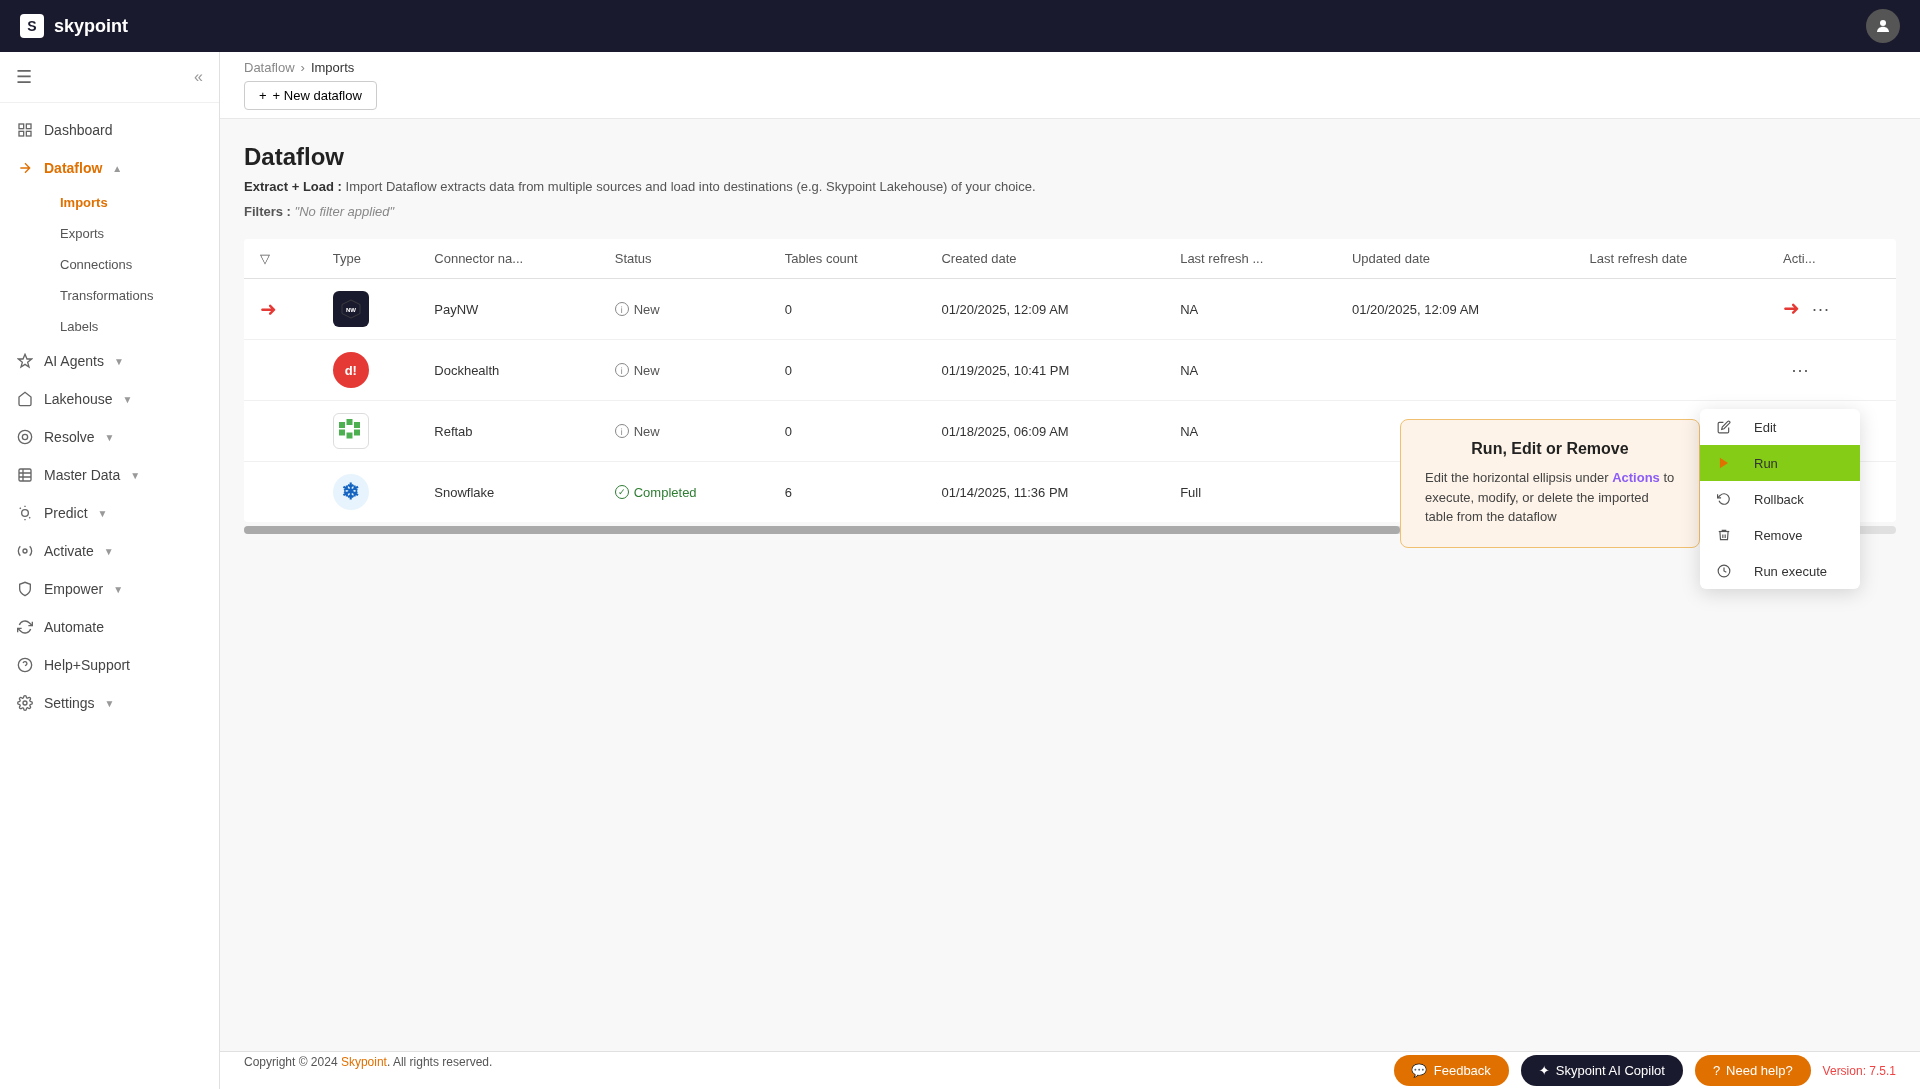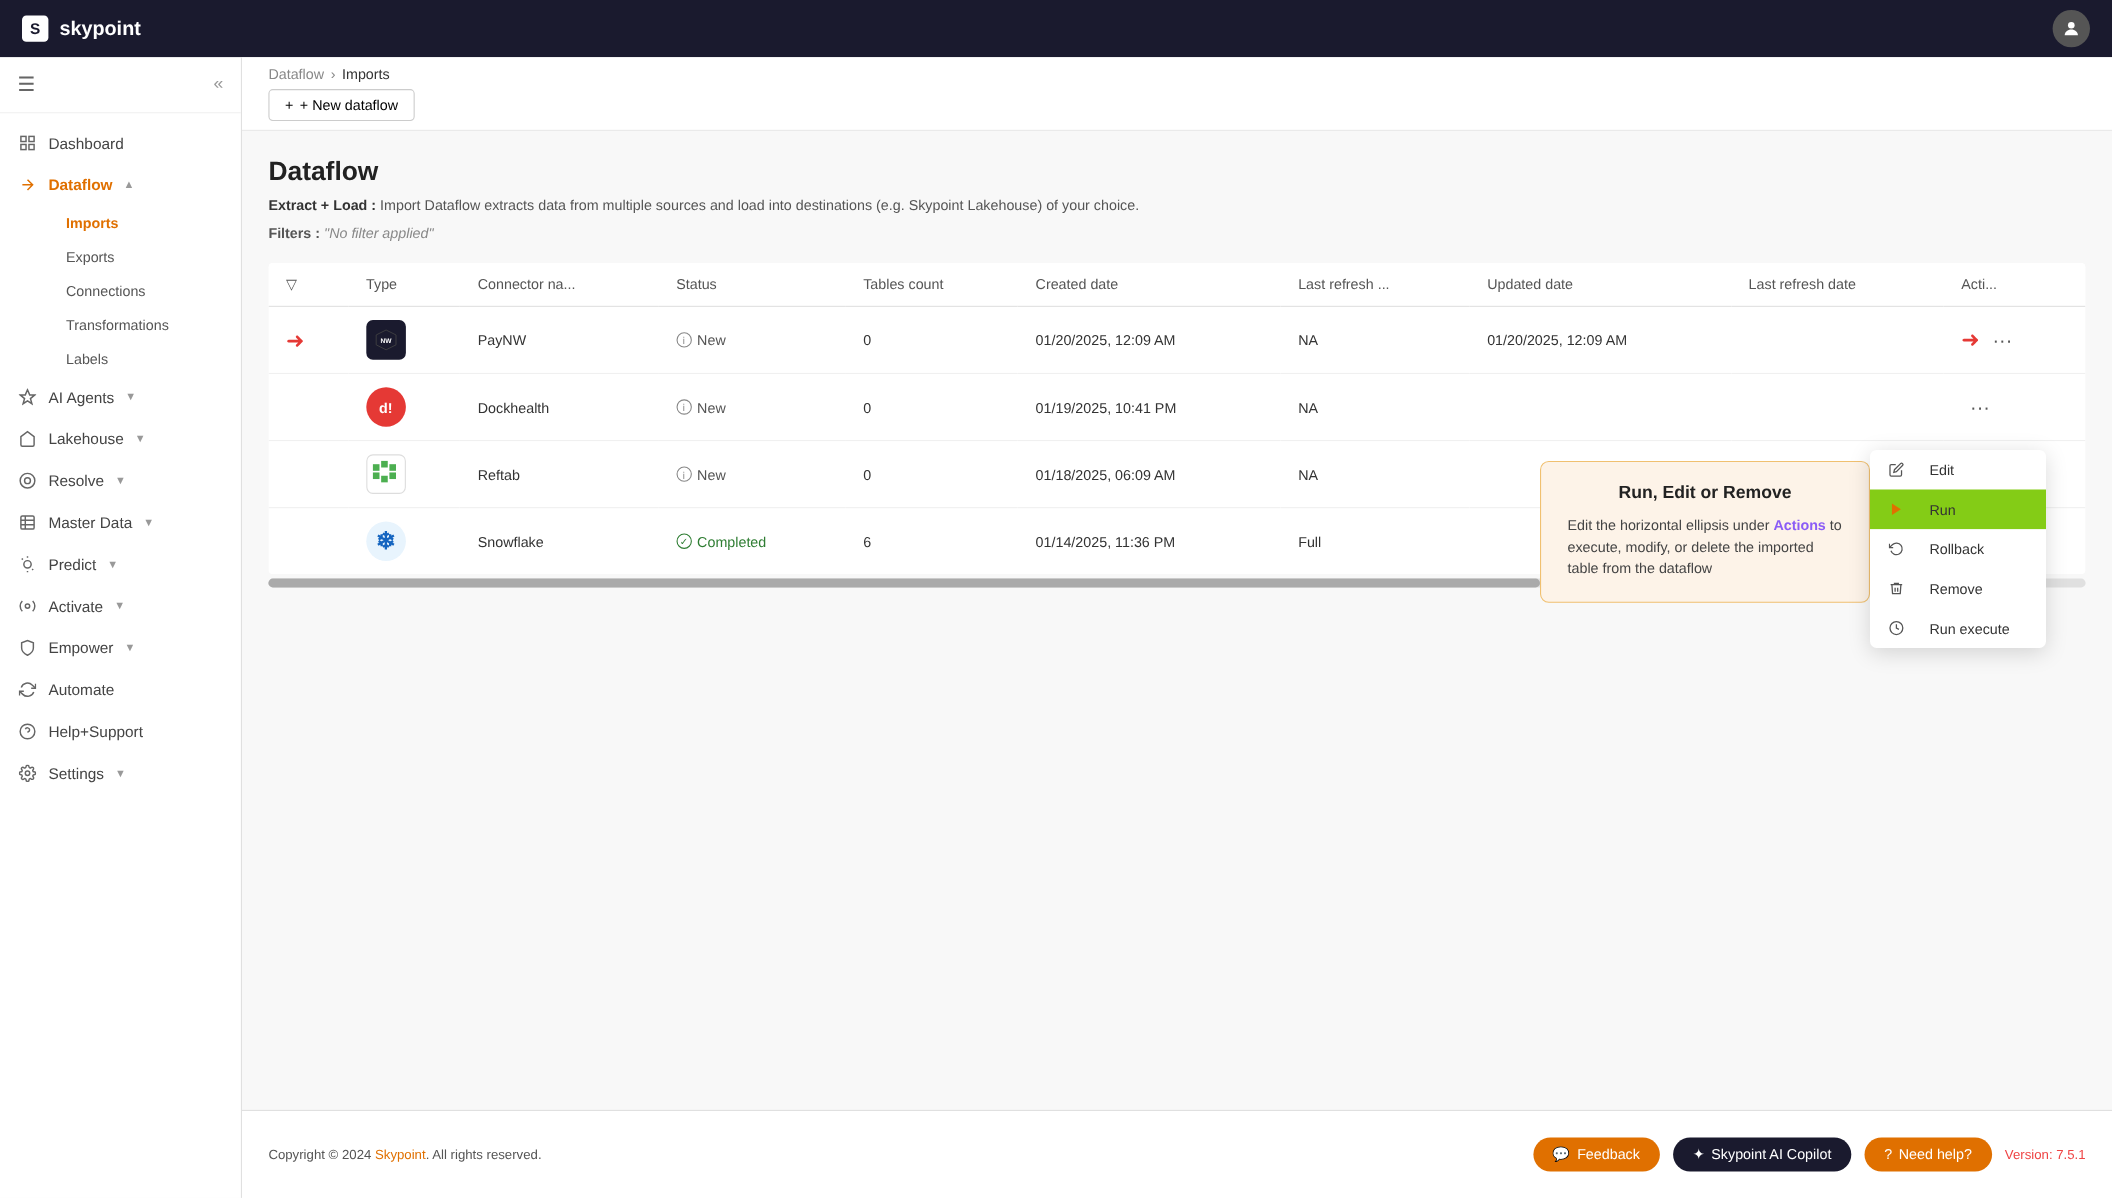--- a/index.html
+++ b/index.html
@@ -72,21 +72,21 @@
     .callout-title { font-size: 16px; font-weight: 700; color: #222; margin-bottom: 10px; text-align: center; }
     .callout-text { font-size: 13px; color: #444; line-height: 1.5; }
     .callout-text strong { color: #8b5cf6; }
 
     
     .scroll-container { overflow-x: auto; }
     .scrollbar-track { height: 8px; background: #e0e0e0; border-radius: 4px; margin-top: 4px; position: relative; }
     .scrollbar-thumb { height: 8px; background: #aaa; border-radius: 4px; width: 70%; position: absolute; left: 0; }
 
     
-    .footer { background: white; border-top: 1px solid #e0e0e0; padding: 24px 24px; display: flex; align-items: center; justify-content: space-between; flex-shrink: 0; }
+    .footer { background: white; border-top: 1px solid #e0e0e0; padding: 3px 24px; display: flex; align-items: flex-start; justify-content: space-between; flex-shrink: 0; }
     .footer-left { font-size: 12px; color: #555; }
     .footer-left a { color: #e07000; text-decoration: none; }
     .footer-right { font-size: 12px; color: #ef4444; }
     .footer-btns { display: flex; gap: 12px; align-items: center; }
     .btn-feedback { background: #e07000; color: white; border: none; border-radius: 20px; padding: 8px 18px; cursor: pointer; font-size: 13px; display: flex; align-items: center; gap: 6px; }
     .btn-copilot { background: #1a1a2e; color: white; border: none; border-radius: 20px; padding: 8px 18px; cursor: pointer; font-size: 13px; display: flex; align-items: center; gap: 6px; }
     .btn-needhelp { background: #e07000; color: white; border: none; border-radius: 20px; padding: 8px 18px; cursor: pointer; font-size: 13px; display: flex; align-items: center; gap: 6px; }
   </style>
 </head>
 <body>

